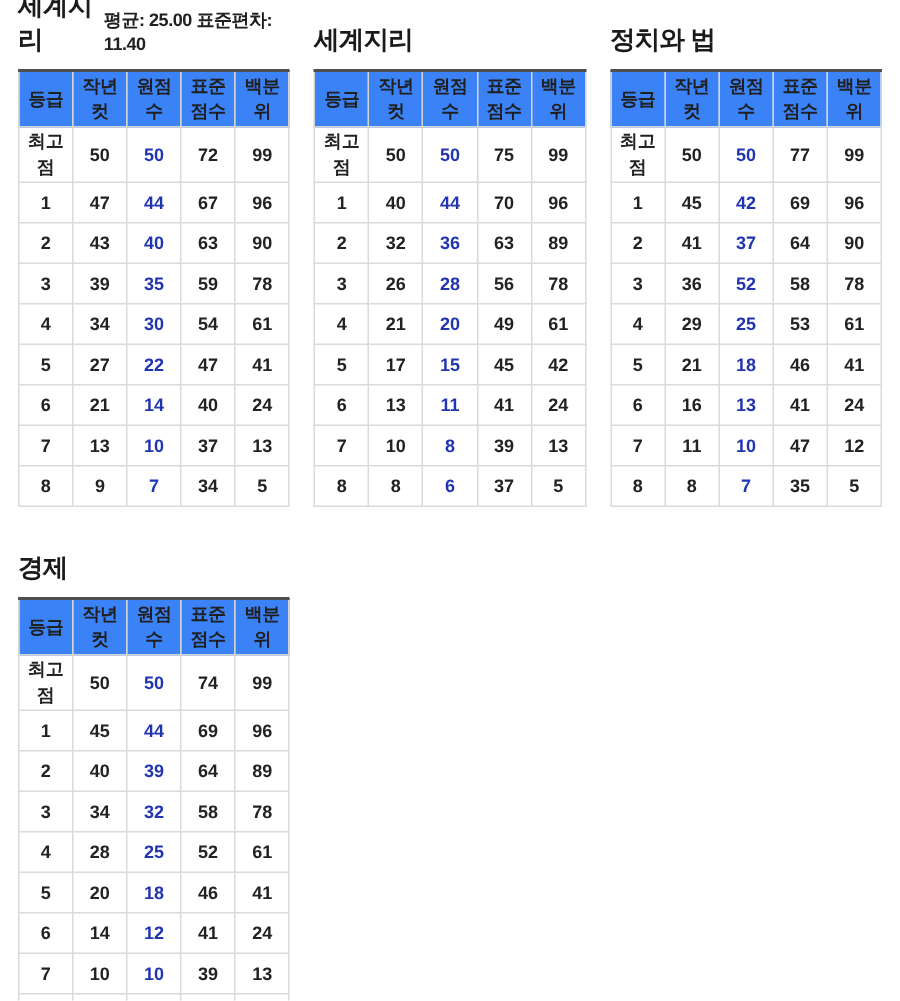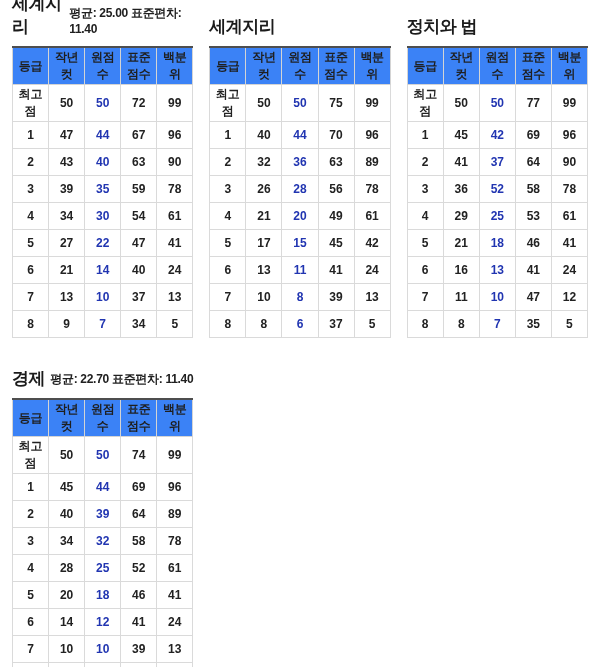--- a/index.html
+++ b/index.html
@@ -316,21 +316,20 @@
             <td>35</td>
             <td>5</td>
           </tr>
         </tbody>
     </table>
   </div>
 
   <div class="table-section">
     <div class="section-head">
       <span class="table-title">경제</span>
-      <span class="table-stats">평균: 22.70 표준편차: 11.40</span>
     </div>
     <table class="score-table">
       <thead>
         <tr>
             <th>등급</th>
             <th>작년컷</th>
             <th>원점수</th>
             <th>표준점수</th>
             <th>백분위</th>
           </tr>

